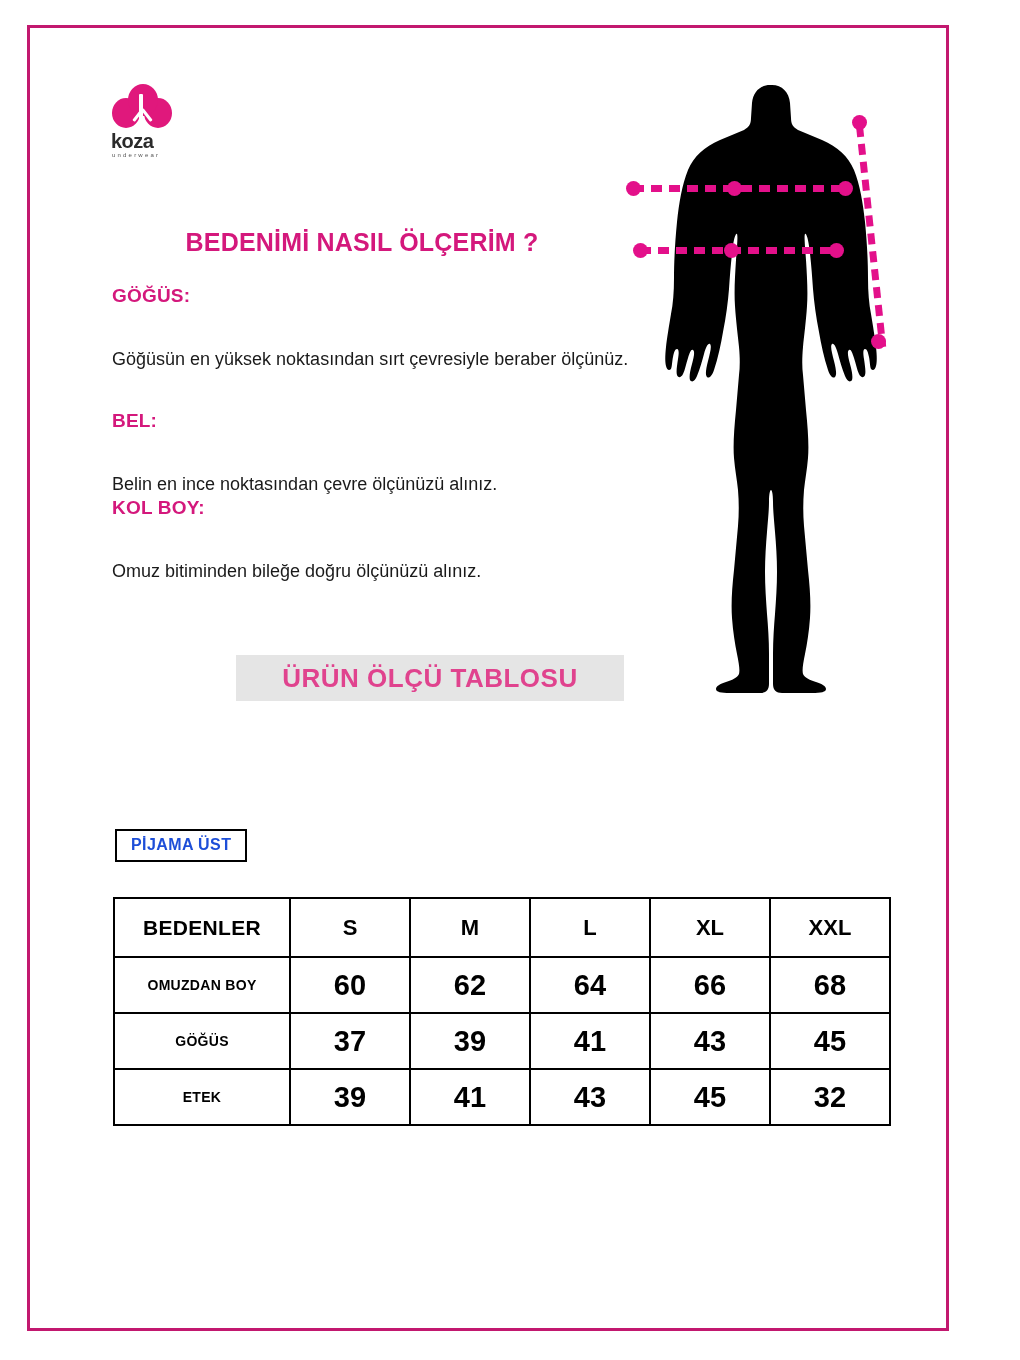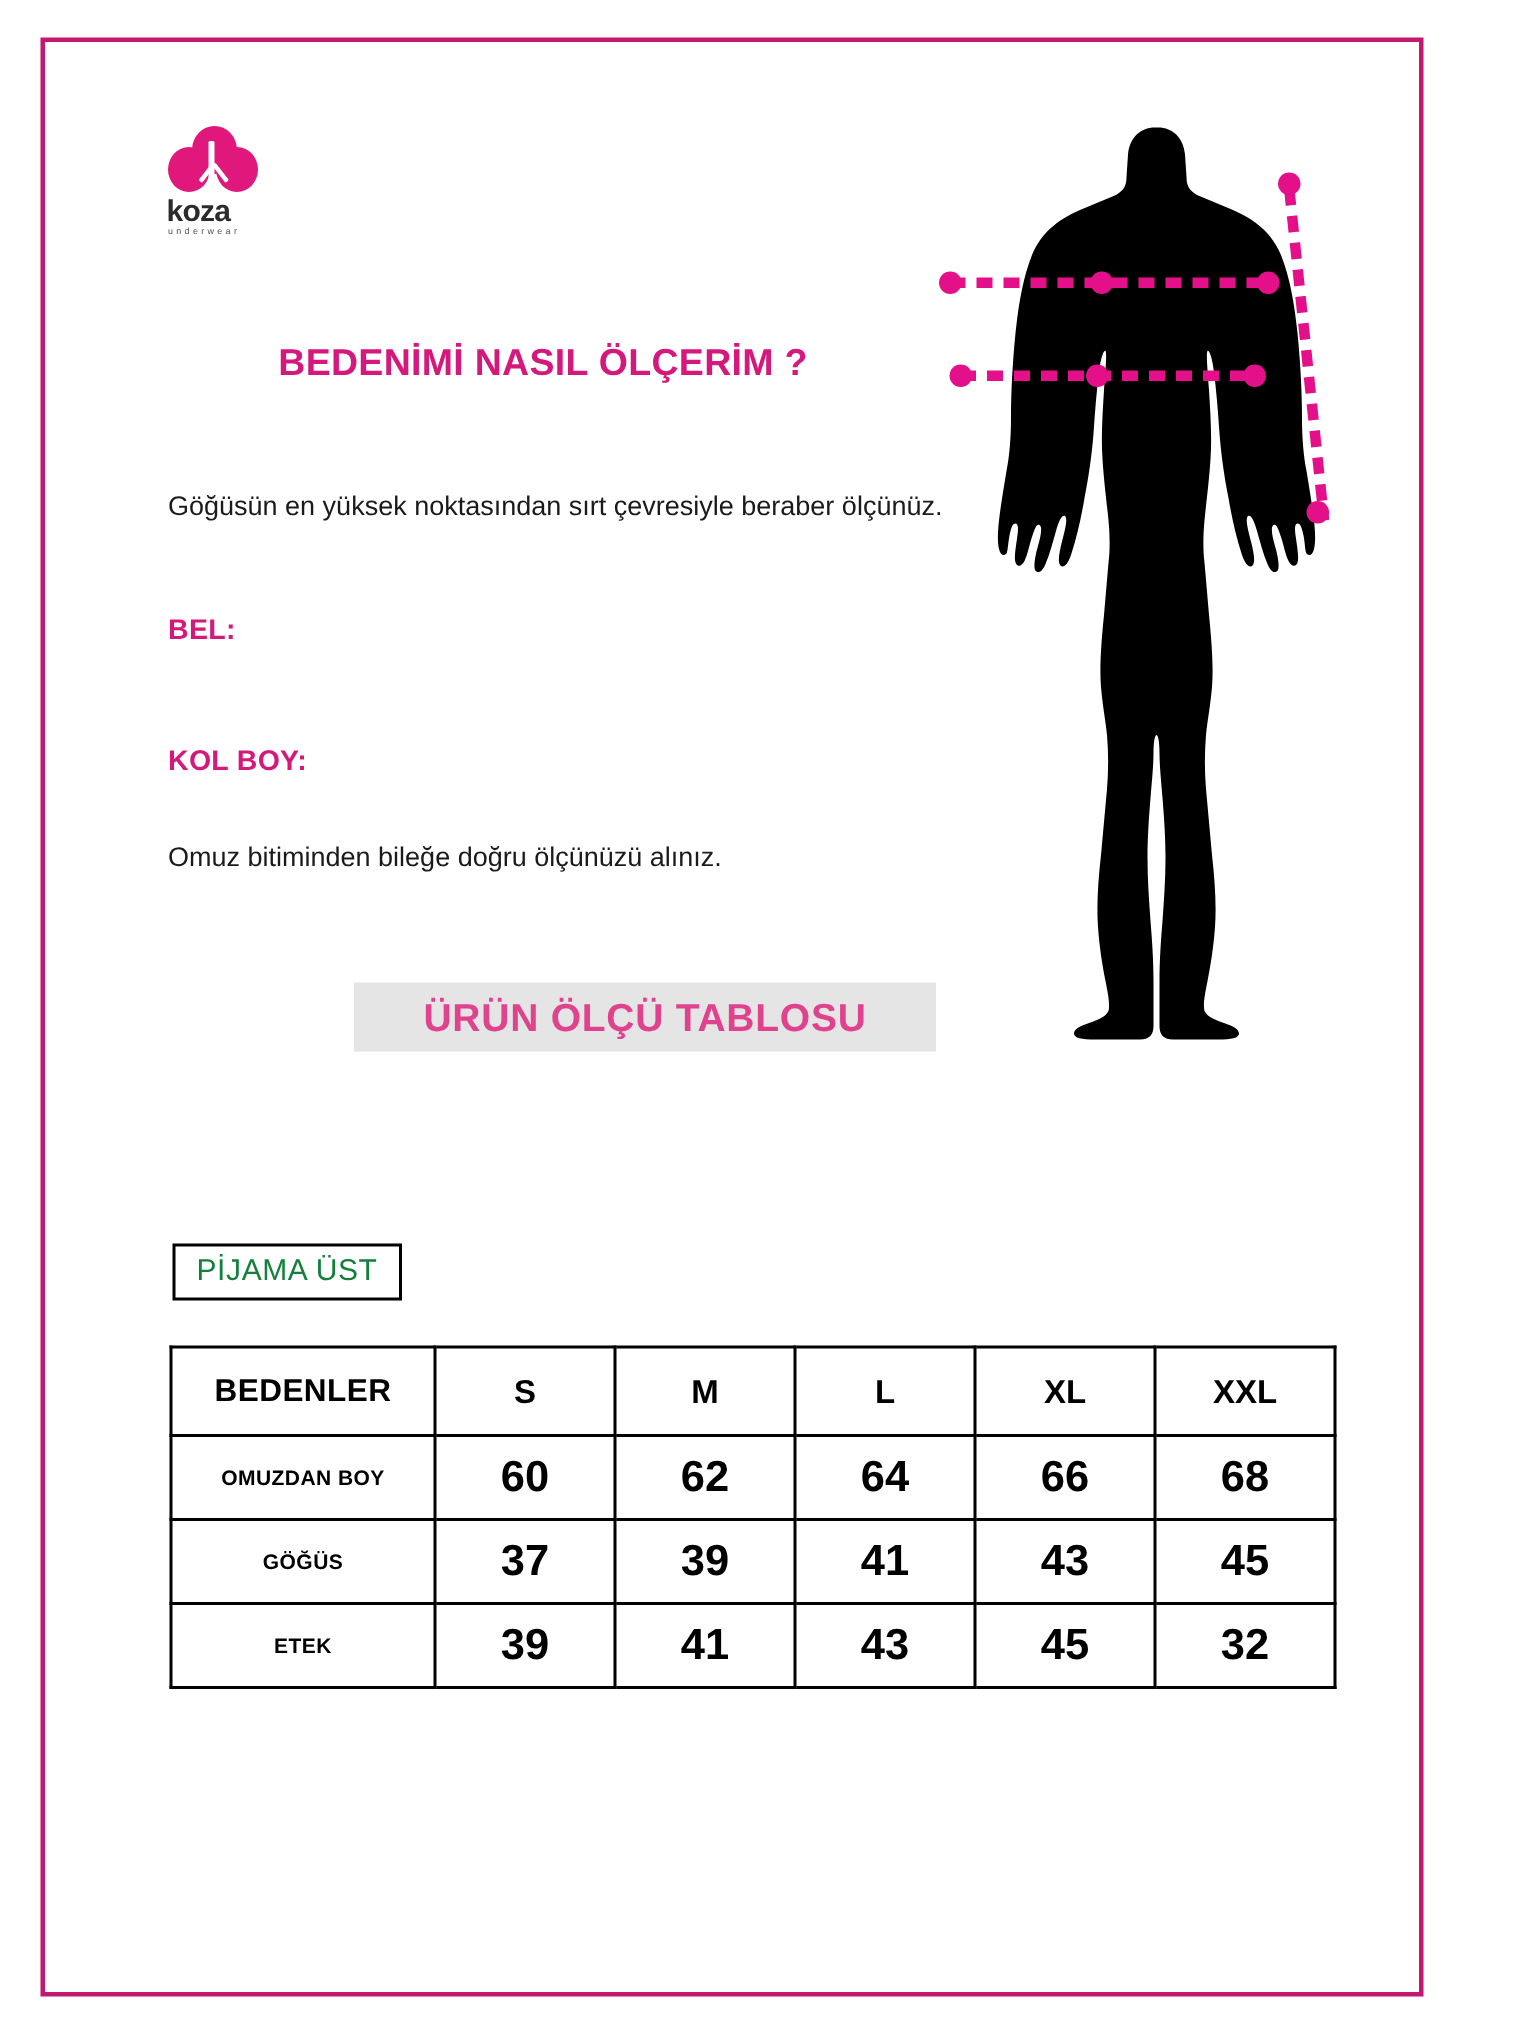--- a/index.html
+++ b/index.html
@@ -128,23 +128,23 @@
   }
   
   #prodbox {
     position: absolute;
     left: 115px;
     top: 829px;
     border: 2px solid #000;
     padding: 5px 14px 6px 14px;
   }
   #prodbox .t {
-    font-size: 20px;
-    font-weight: normal;
-    color: #15803d;
+    font-size: 16px;
+    font-weight: bold;
+    color: #1d4ed8;
     letter-spacing: 0.4px;
   }
   
   #sizetable {
     position: absolute;
     left: 113px;
     top: 897px;
     width: 776px;
     border-collapse: collapse;
     table-layout: fixed;
@@ -227,25 +227,27 @@
       <div class="branch b1"></div>
       <div class="branch b2"></div>
     </div>
     <div class="word">koza</div>
     <div class="sub">underwear</div>
   </div>
 
   <div id="headline">BEDENİMİ NASIL ÖLÇERİM ?</div>
 
   <div class="sec" id="sec-gogus">
+    <div class="h">GÖĞÜS:</div>
     <div class="p">Göğüsün en yüksek noktasından sırt çevresiyle beraber ölçünüz.</div>
   </div>
 
   <div class="sec" id="sec-bel">
     <div class="h">BEL:</div>
+    <div class="p">Belin en ince noktasından çevre ölçünüzü alınız.</div>
   </div>
 
   <div class="sec" id="sec-kol">
     <div class="h">KOL BOY:</div>
     <div class="p">Omuz bitiminden bileğe doğru ölçünüzü alınız.</div>
   </div>
 
   <div id="banner">
     <div class="t">ÜRÜN ÖLÇÜ TABLOSU</div>
   </div>

